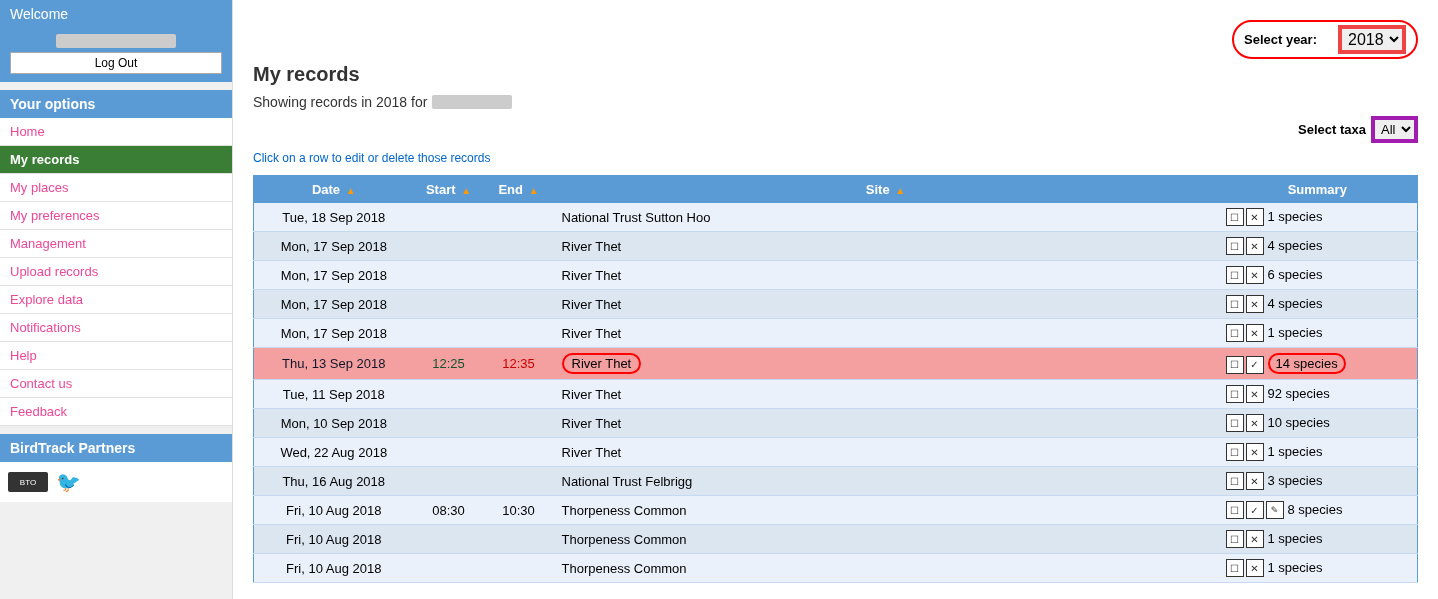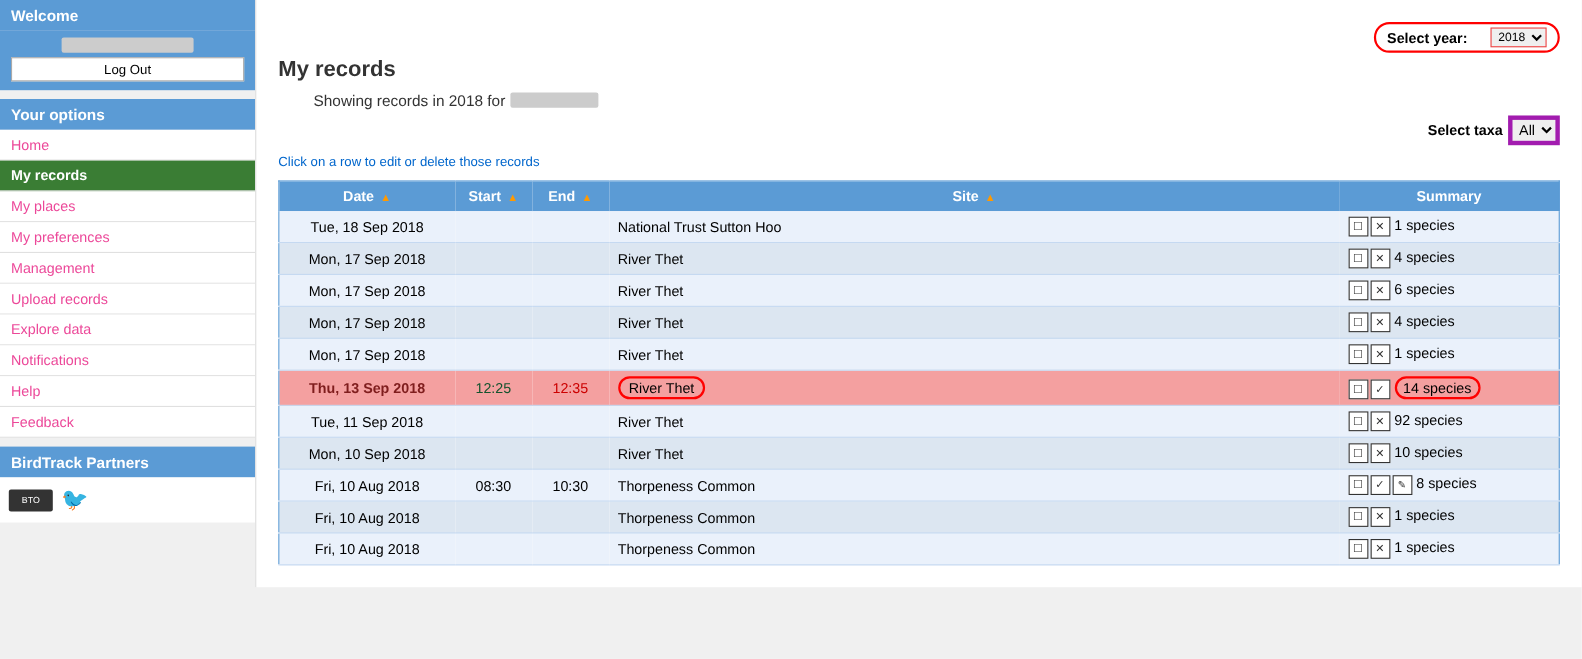--- a/index.html
+++ b/index.html
@@ -11,21 +11,21 @@
       min-width: 232px;
       background: #f0f0f0;
       display: flex;
       flex-direction: column;
       gap: 0;
     }
 
     .sidebar-section-header {
       background: #5b9bd5;
       color: white;
-      font-weight: bold;
+      font-weight: normal;
       font-size: 14px;
       padding: 6px 10px;
     }
 
     .sidebar-user-box {
       background: #5b9bd5;
       padding: 6px 10px 8px 10px;
       display: flex;
       flex-direction: column;
       align-items: center;
@@ -105,21 +105,20 @@
       margin-bottom: 8px;
     }
 
     .showing-records {
       font-size: 14px;
       color: #333;
       margin-bottom: 6px;
       display: flex;
       align-items: center;
       gap: 5px;
-      margin-left: 32px;
     }
 
     .username-blur {
       background: #ccc;
       width: 80px;
       height: 14px;
       display: inline-block;
       border-radius: 2px;
     }
 
@@ -131,23 +130,23 @@
       align-items: center;
       gap: 21px;
     }
 
     .year-select-label {
       font-weight: bold;
       font-size: 13px;
     }
 
     .year-select {
-      border: 1px solid #ef4444;
+      border: 4px solid #ef4444;
       padding: 1px 2px;
-      font-size: 11px;
+      font-size: 16px;
       cursor: pointer;
     }
 
     .taxa-select-wrapper {
       display: flex;
       align-items: center;
       gap: 5px;
     }
 
     .taxa-label {
@@ -305,20 +304,21 @@
   <div id="nav-menu">
       <div class="sidebar-nav-item">Home</div>
       <div class="sidebar-nav-item active">My records</div>
       <div class="sidebar-nav-item">My places</div>
       <div class="sidebar-nav-item">My preferences</div>
       <div class="sidebar-nav-item">Management</div>
       <div class="sidebar-nav-item">Upload records</div>
       <div class="sidebar-nav-item">Explore data</div>
       <div class="sidebar-nav-item">Notifications</div>
       <div class="sidebar-nav-item">Help</div>
+      <div class="sidebar-nav-item">Contact us</div>
       <div class="sidebar-nav-item">Feedback</div>
     </div>
 
   <div class="sidebar-partners-header">BirdTrack Partners</div>
   <div class="sidebar-partners-box">
     <div class="rbn-logo">BTO</div>
     <span class="bird-icon">🐦</span>
   </div>
 </div>
 
@@ -410,21 +410,21 @@
           <td>Mon, 17 Sep 2018</td>
           <td></td>
           <td></td>
           <td style="text-align: left;">River Thet</td>
           <td style="text-align: left;"><span class="action-icons">
               <span class="icon-box check">☐</span>
               <span class="icon-box cross">✕</span>
             </span>1 species</td>
         </tr>
         <tr class="highlighted">
-          <td style="color: #7f1d1d; font-weight: bold;">Thu, 13 Sep 2018</td>
+          <td style="color: #0f172a; font-weight: normal;">Thu, 13 Sep 2018</td>
           <td style="color: #14532d;">12:25</td>
           <td style="color: rgb(204, 0, 0);">12:35</td>
           <td style="text-align: left;"><span class="site-circled">River Thet</span></td>
           <td style="text-align: left;"><span class="action-icons">
               <span class="icon-box check">☐</span>
               <span class="icon-box cross">✓</span>
             </span><span class="summary-circled">14 species</span></td>
         </tr>
         <tr>
           <td>Tue, 11 Sep 2018</td>
@@ -438,20 +438,40 @@
         </tr>
         <tr>
           <td>Mon, 10 Sep 2018</td>
           <td></td>
           <td></td>
           <td style="text-align: left;">River Thet</td>
           <td style="text-align: left;"><span class="action-icons">
               <span class="icon-box check">☐</span>
               <span class="icon-box cross">✕</span>
             </span>10 species</td>
+        </tr>
+        <tr>
+          <td>Wed, 22 Aug 2018</td>
+          <td></td>
+          <td></td>
+          <td style="text-align: left;">River Thet</td>
+          <td style="text-align: left;"><span class="action-icons">
+              <span class="icon-box check">☐</span>
+              <span class="icon-box cross">✕</span>
+            </span>1 species</td>
+        </tr>
+        <tr>
+          <td>Thu, 16 Aug 2018</td>
+          <td></td>
+          <td></td>
+          <td style="text-align: left;">National Trust Felbrigg</td>
+          <td style="text-align: left;"><span class="action-icons">
+              <span class="icon-box check">☐</span>
+              <span class="icon-box cross">✕</span>
+            </span>3 species</td>
         </tr>
         <tr>
           <td>Fri, 10 Aug 2018</td>
           <td>08:30</td>
           <td>10:30</td>
           <td style="text-align: left;">Thorpeness Common</td>
           <td style="text-align: left;"><span class="action-icons">
               <span class="icon-box check">☐</span>
               <span class="icon-box cross">✓</span>
               <span class="icon-box edit">✎</span>

